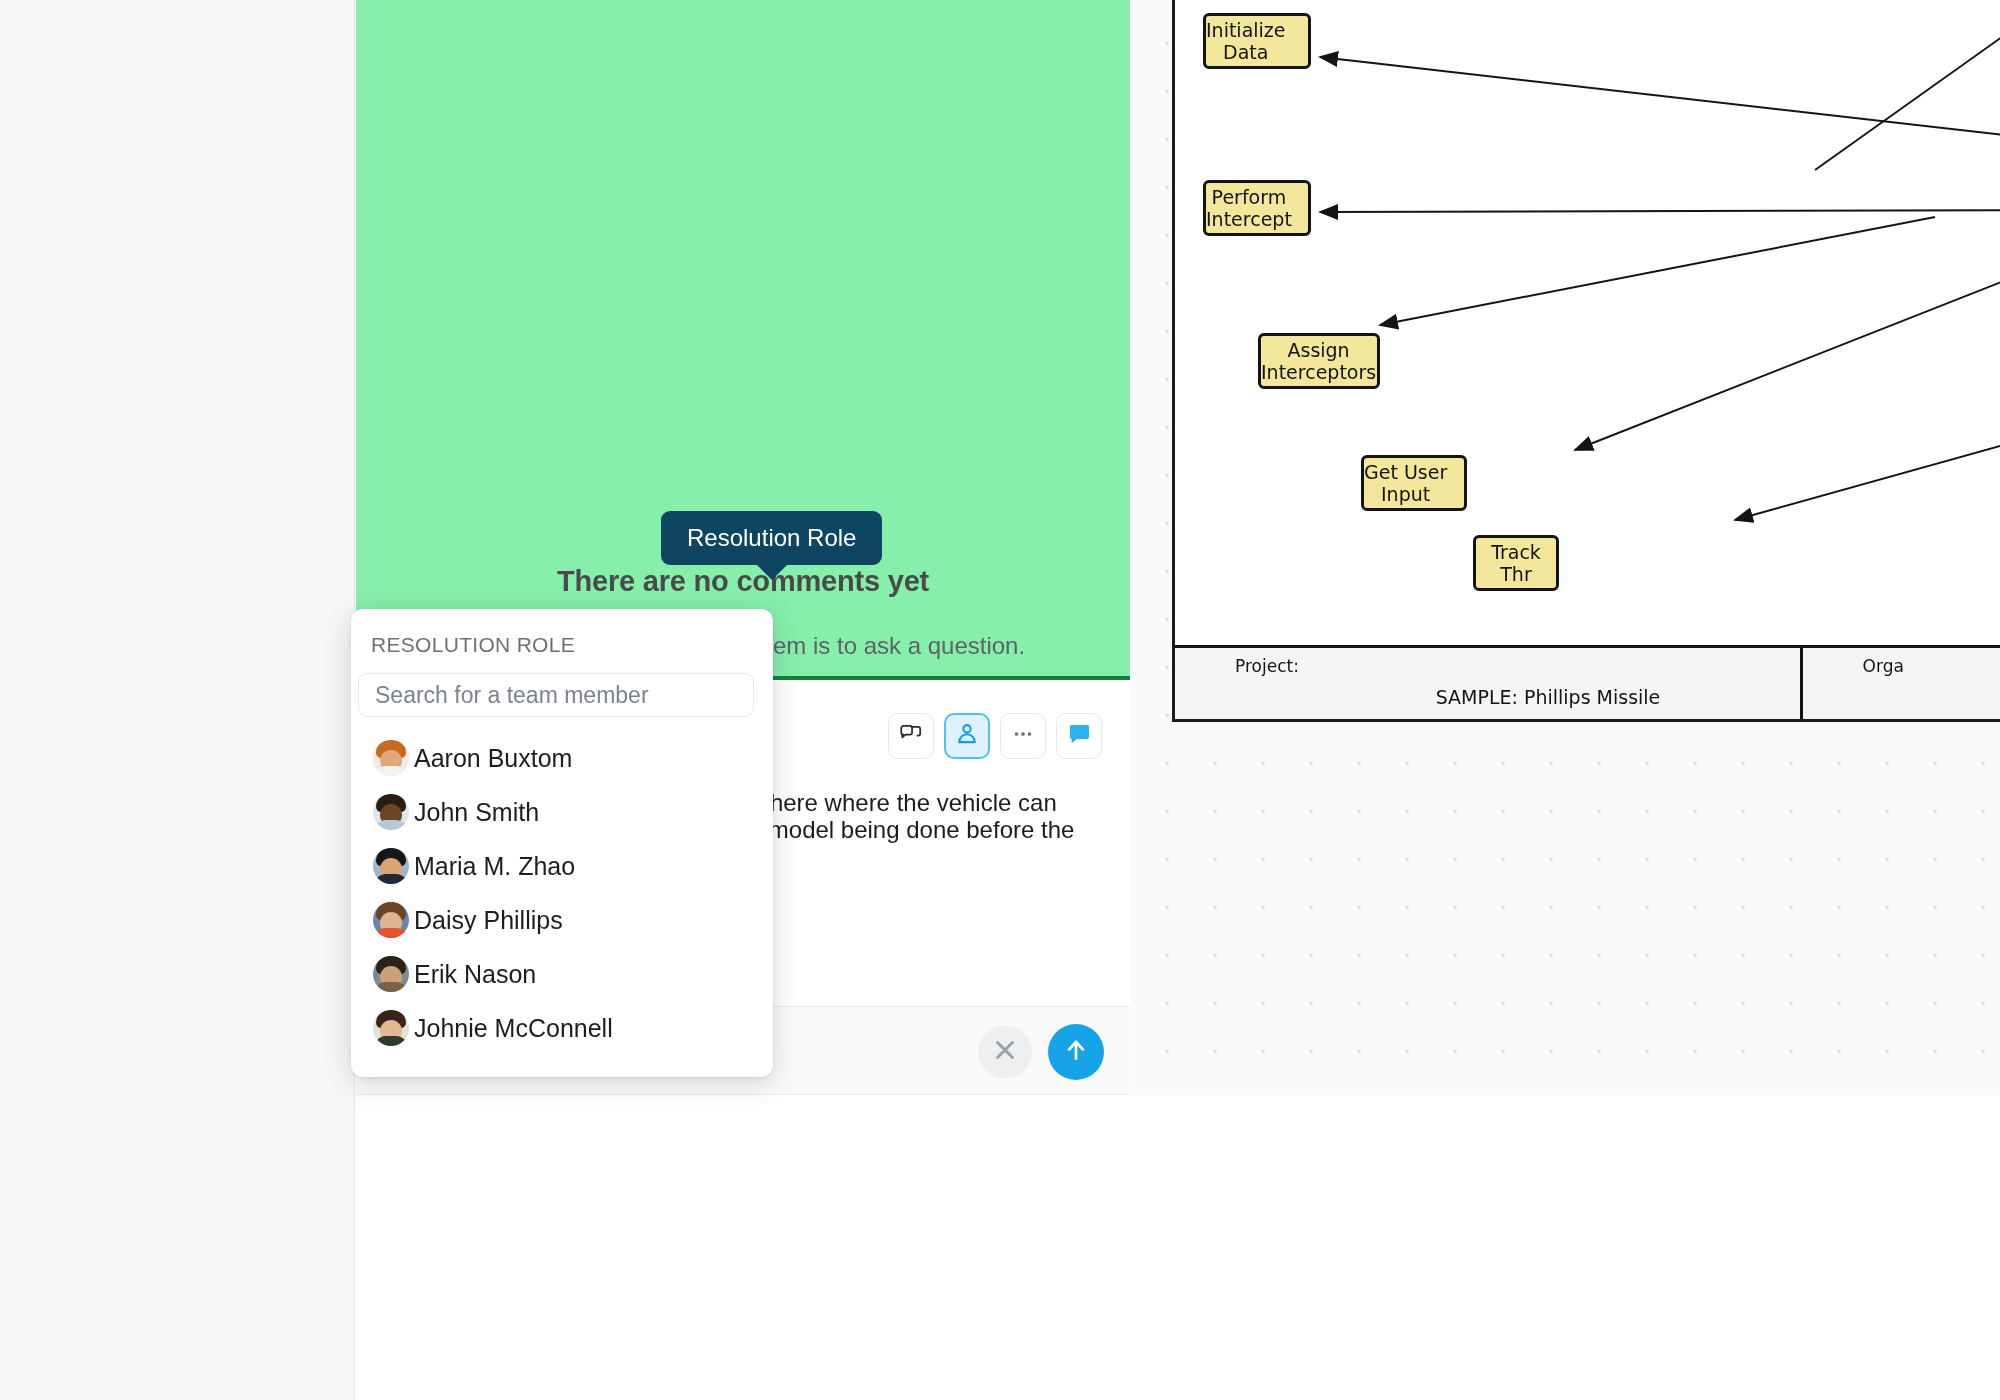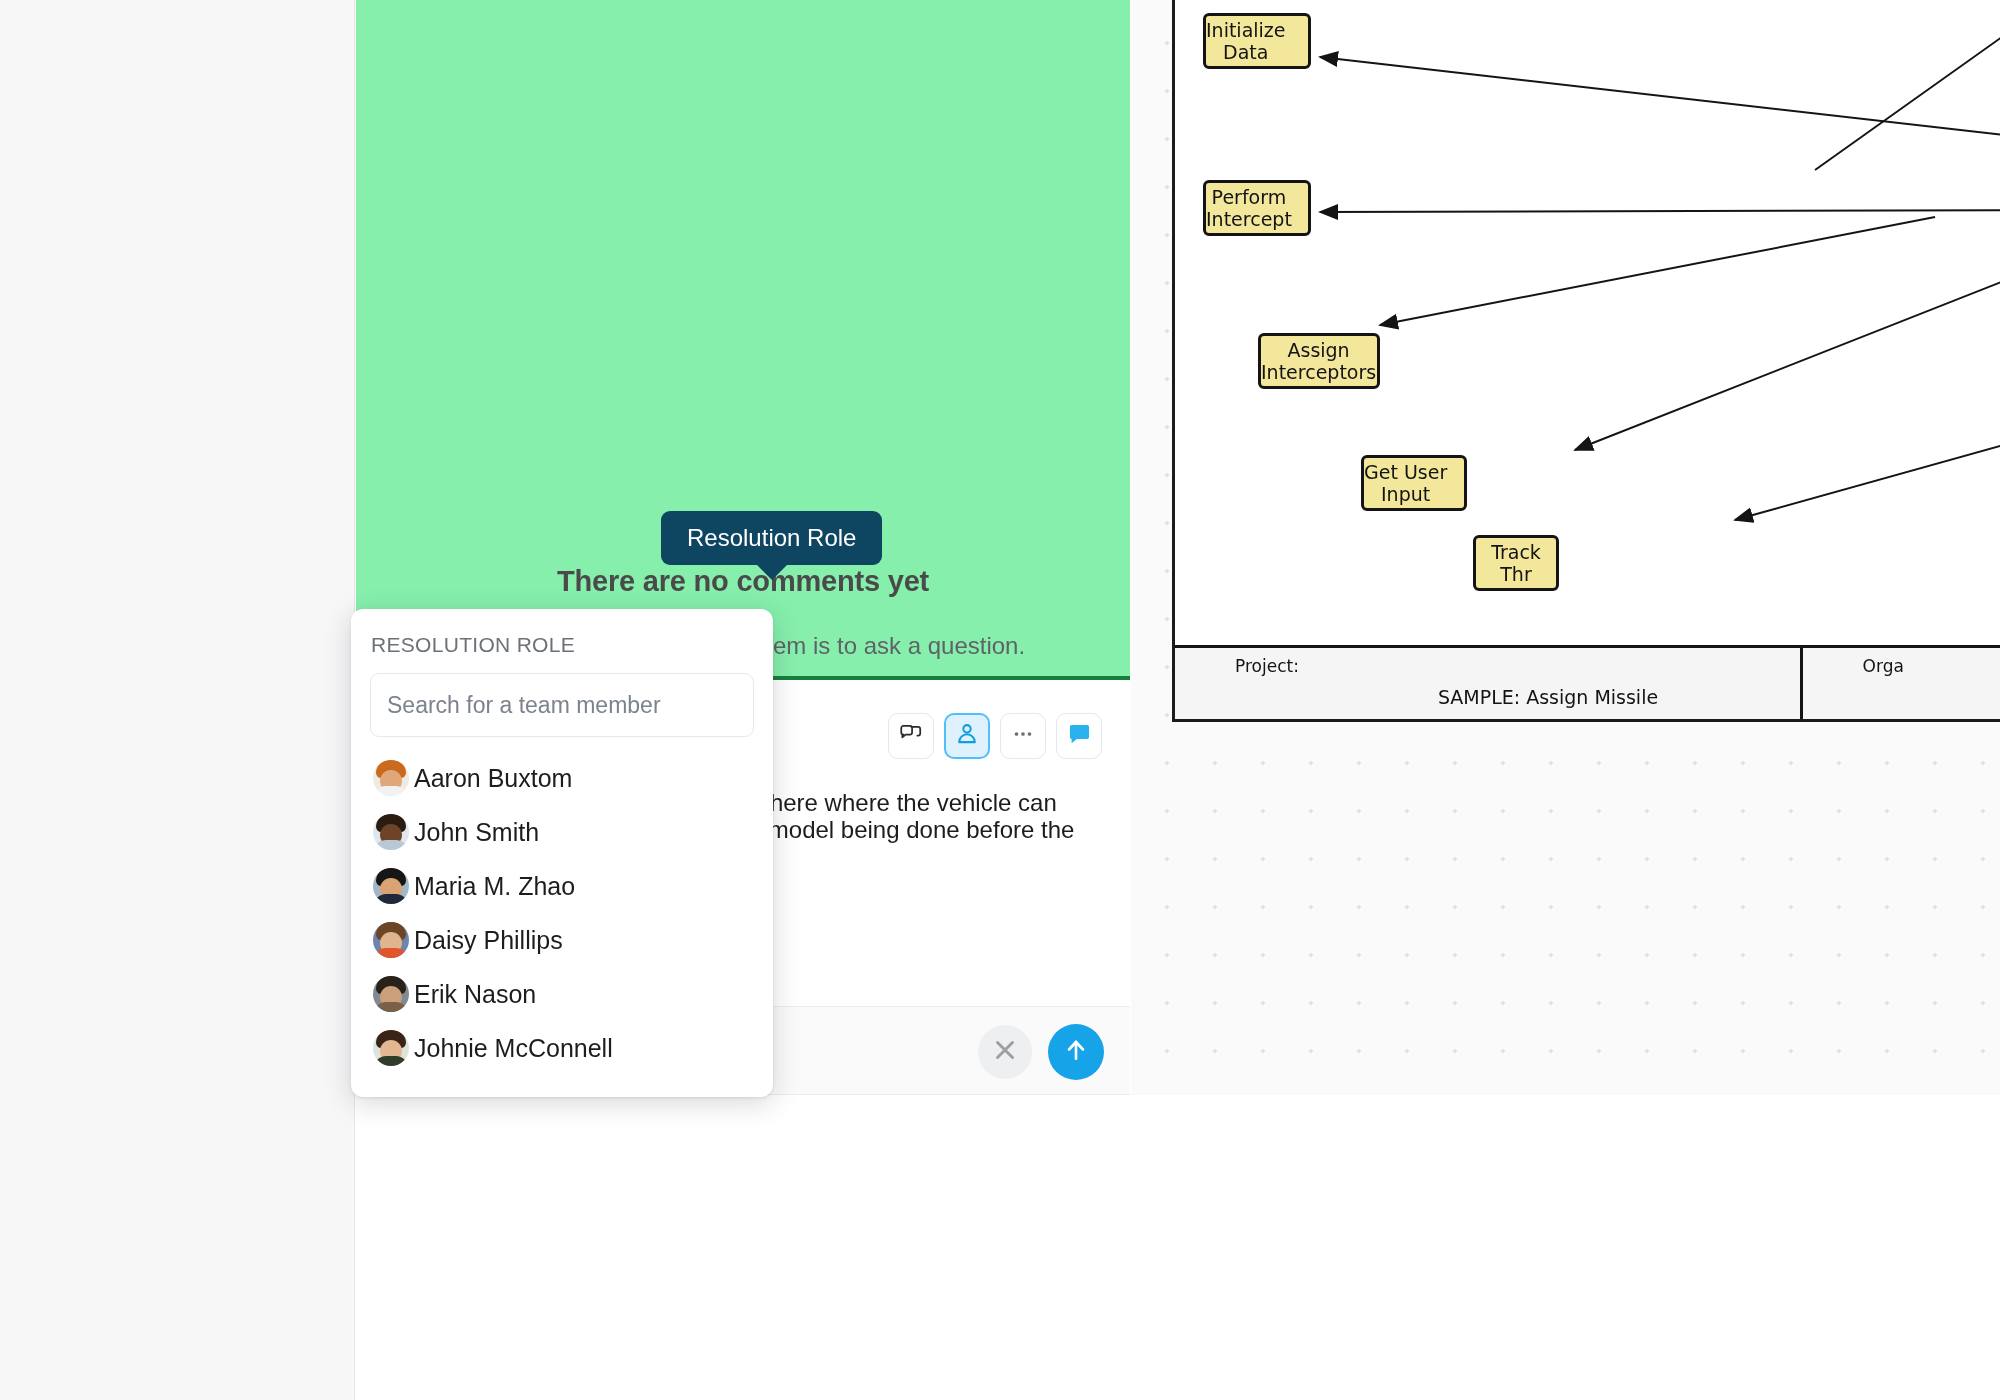--- a/index.html
+++ b/index.html
@@ -202,22 +202,22 @@
     z-index: 70;
   }
   .dd-label {
     padding: 0 20px;
     font-size: 21px;
     color: #6c7177;
     letter-spacing: .3px;
     margin-bottom: 16px;
   }
   .dd-search {
-    margin: 0 19px 14px 19px;
-    height: 64px;
+    margin: 0 19px 14px 7px;
+    height: 44px;
     border: 1px solid #e7e8ea;
     border-radius: 9px;
     display: flex; align-items: center;
     padding: 12px 16px;
     background: #fff;
   }
   .dd-search input {
     border: none; outline: none;
     width: 100%;
     font-family: "Liberation Sans", sans-serif;
@@ -524,21 +524,21 @@
 Input</span>
       </div>
 
       <div class="node" style="left:298px; top:540px; width:86px; height:56px;">
         <span style="white-space:pre-line">Track Thr</span>
       </div>
 
       <div class="titleblock">
         <div class="tb-cell project">
           <div class="tb-key">Project:</div>
-          <div class="tb-val">SAMPLE: Assign Missile</div>
+          <div class="tb-val">SAMPLE: Phillips Missile</div>
         </div>
         <div class="tb-cell org">
           <div class="tb-key">Orga</div>
         </div>
       </div>
     </div>
   </div>
 
   <div class="canvas-bottom"></div>
 </div>

